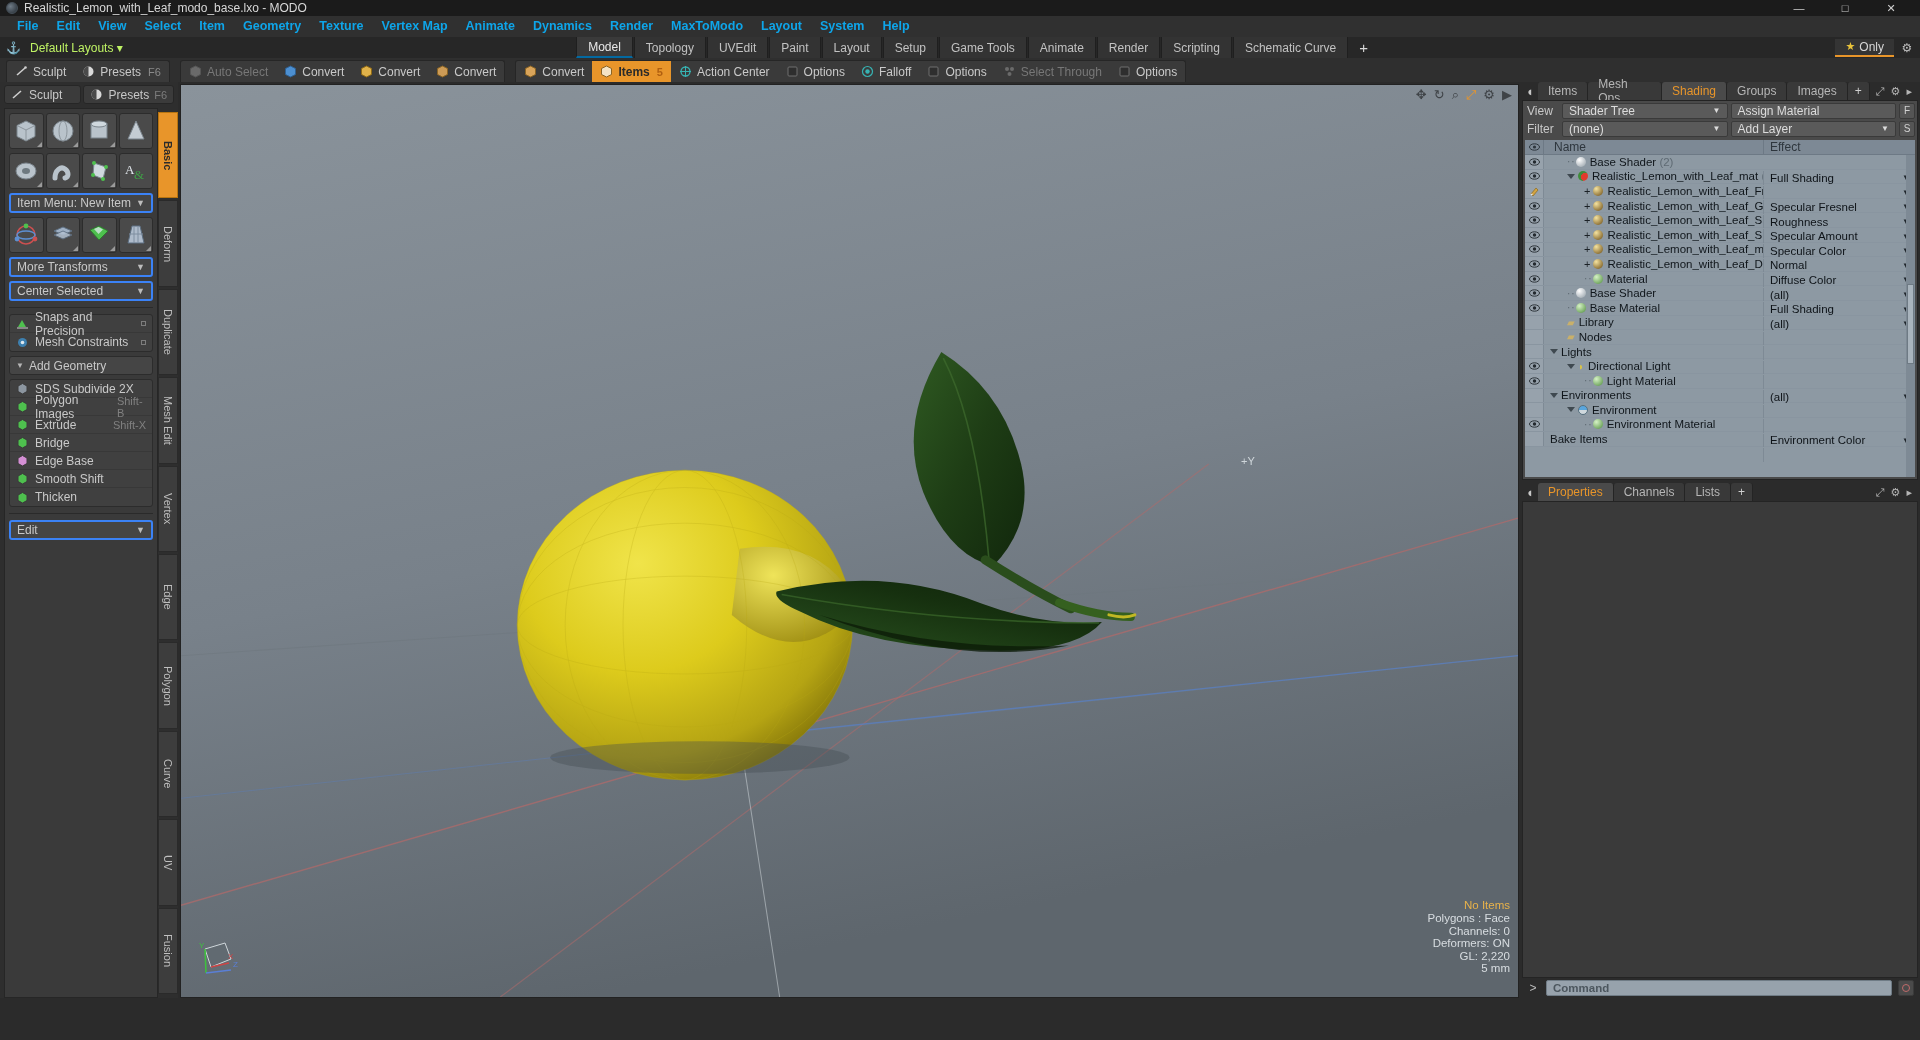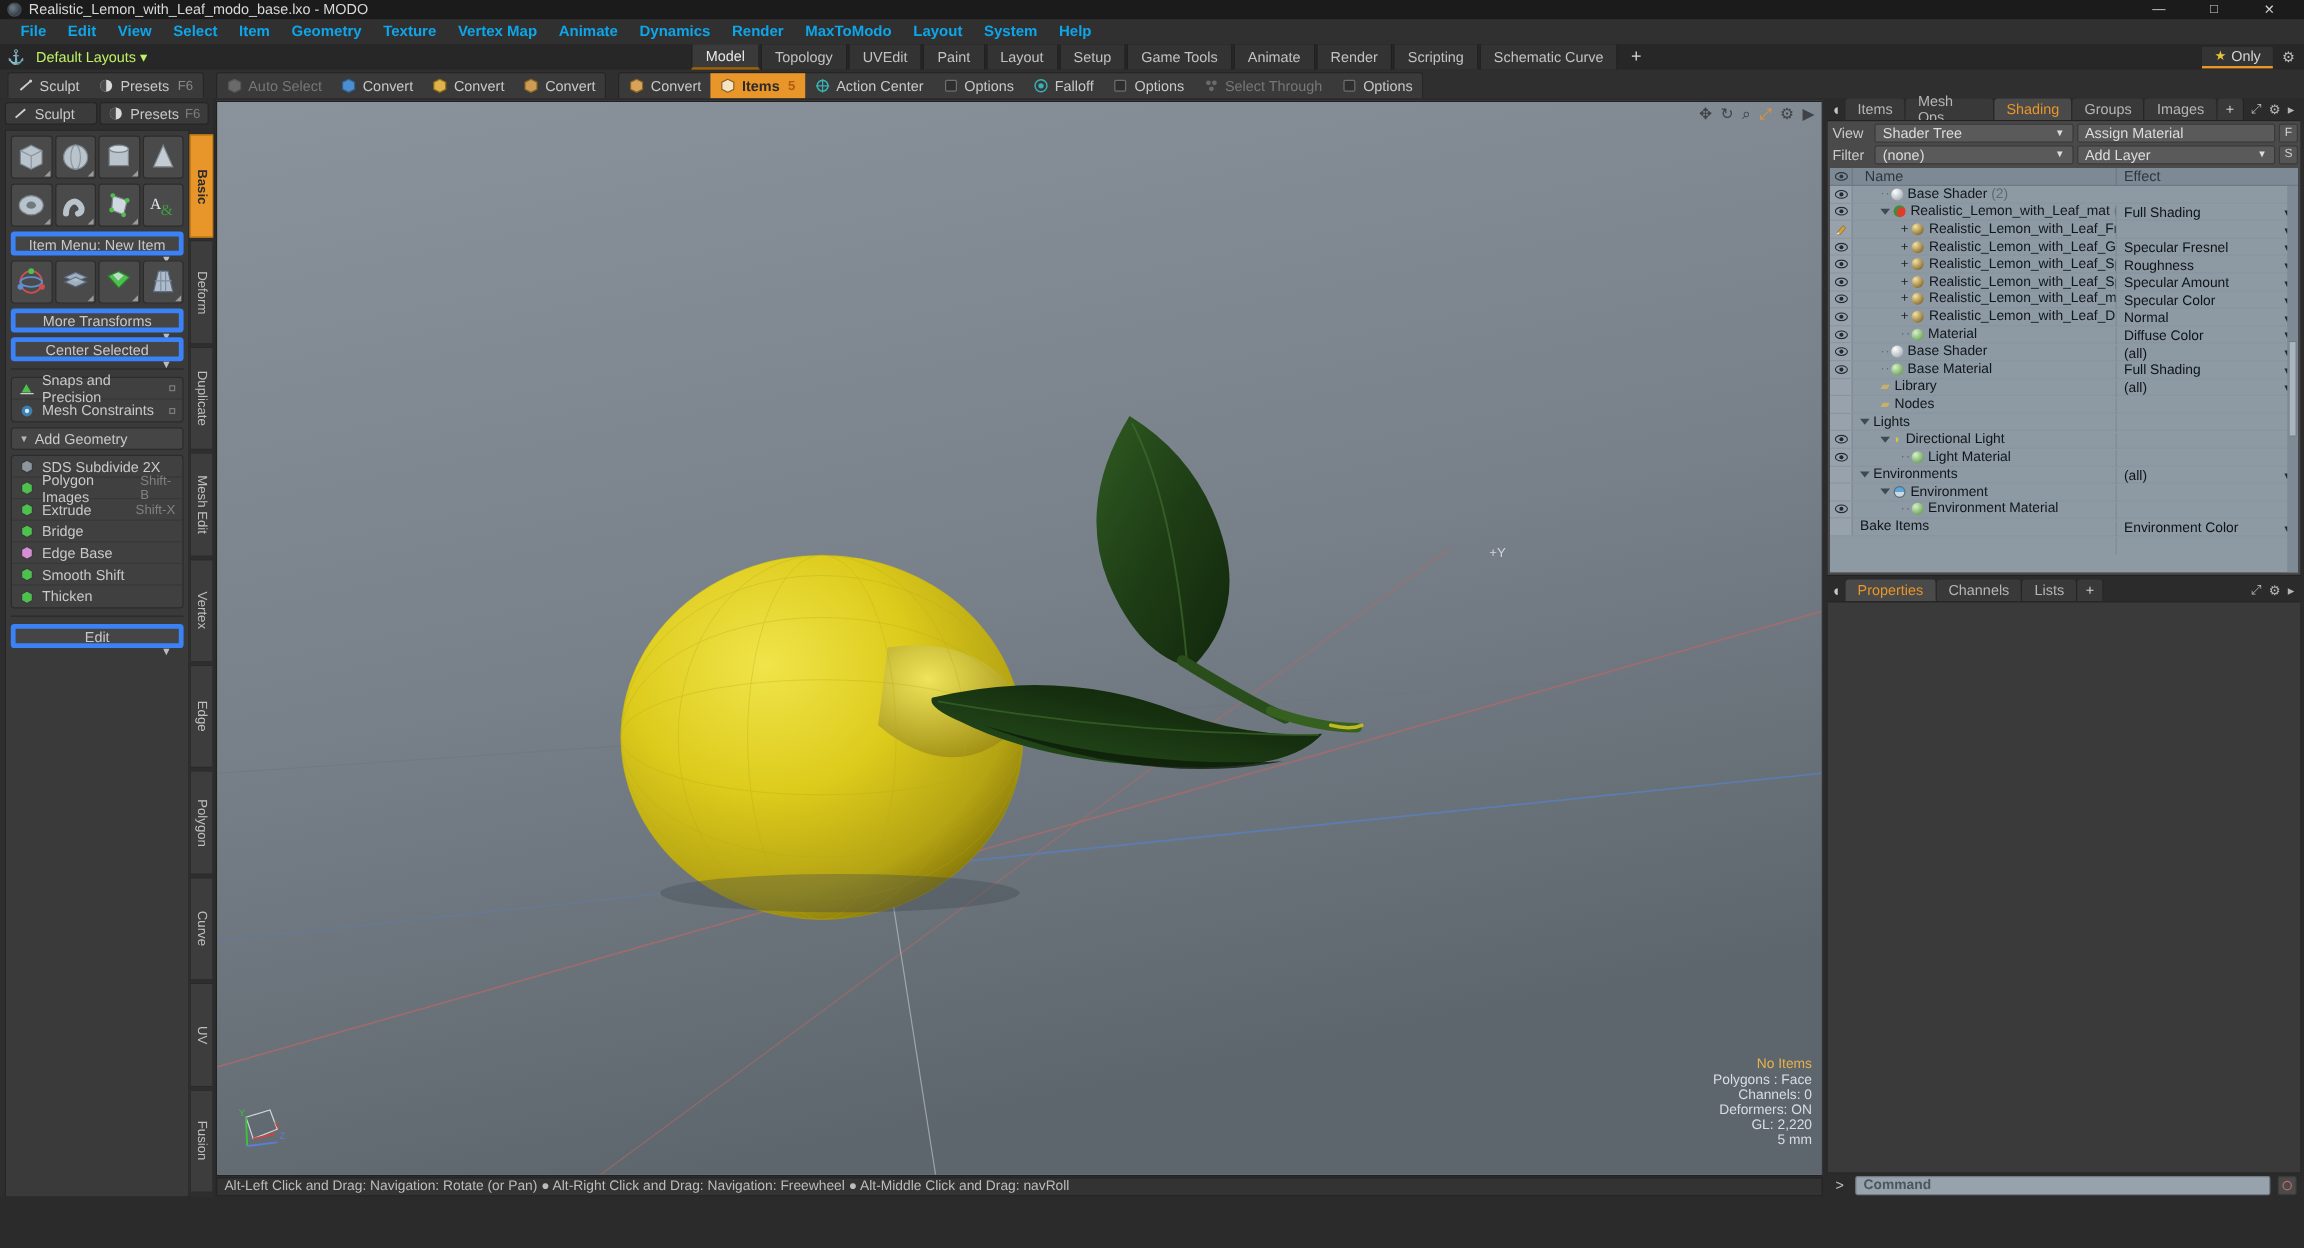--- a/index.html
+++ b/index.html
@@ -25,21 +25,21 @@
 
   
   .layoutbar{ height:21px; background:#272727; display:flex; align-items:center; padding-left:6px;
     font-size:12px; }
   .anchor-ico{ width:16px; text-align:center; color:#b9b9b9; font-size:12px; }
   .default-layouts{ margin-left:8px; color:#bef264; }
   .layout-tabs{ margin-left:auto; display:flex; align-items:stretch; height:21px; padding-right:4px;}
   .layout-tabs .lt{ padding:0 11px; display:flex; align-items:center; font-size:12px;
     color:#c2c2c2; background:#333; border-left:1px solid #1f1f1f; border-right:1px solid #1f1f1f;
     margin-right:1px; }
-  .layout-tabs .lt.active{ color:#e8e8e8; border-bottom:2px solid #a16207; background:#3a3a3a;}
+  .layout-tabs .lt.active{ color:#e8e8e8; border-bottom:2px solid #0369a1; background:#3a3a3a;}
   .layout-tabs .plus{ padding:0 10px; display:flex;align-items:center; color:#d8d8d8; font-size:15px;}
   .only-btn{ display:flex;align-items:center; gap:4px; padding:1px 10px; margin-left:auto;
     background:#343434; border-bottom:2px solid #e8952a; font-size:12px; color:#d6d6d6;}
   .only-star{ color:#e8c23a; font-size:11px; }
   .gear-right{ width:26px; display:flex;align-items:center;justify-content:center; color:#bdbdbd;}
 
   
   .modebar{ height:24px; background:#2f2f2f; display:flex; align-items:stretch; padding:2px 4px 0 6px;}
   .mgroup{ display:flex; align-items:stretch; background:#3a3a3a; border-radius:3px 3px 0 0;
      margin-right:10px; border:1px solid #262626; border-bottom:none;}
@@ -60,22 +60,22 @@
     color:#c8c8c8;}
   .lp-top .key{ margin-left:auto; color:#7d7d7d; font-size:11px; }
   .lp-body{ display:flex; flex:1; overflow:hidden; }
   .lp-content{ flex:1; background:#3a3a3a; border:1px solid #262626; margin:0 0 0 4px;
     padding:4px; display:flex; flex-direction:column; gap:4px; overflow:hidden;}
   .tile-row{ display:flex; gap:2px; }
   .tile{ flex:1; height:36px; background:#4a4a4a; border:1px solid #2c2c2c; border-radius:3px;
     display:flex;align-items:center;justify-content:center; position:relative; }
   .tile .corner{ position:absolute; right:1px; bottom:1px; width:0;height:0;
     border-left:5px solid transparent; border-bottom:5px solid #9a9a9a; }
-  .dropdown{ height:20px; background:#454545; border:4px solid #3b82f6; border-radius:3px;
-    display:flex;align-items:center; padding:0 6px; font-size:12px; color:#c8c8c8;flex-direction:column; }
+  .dropdown{ height:20px; background:#454545; border:2px solid #3b82f6; border-radius:3px;
+    display:flex;align-items:center; padding:0 6px; font-size:12px; color:#c8c8c8; }
   .dropdown .car{ margin-left:auto; font-size:9px; color:#bdbdbd; }
   .sep{ height:1px; background:#2a2a2a; margin:2px 0; }
   .listbox{ background:#404040; border:1px solid #2c2c2c; border-radius:3px; }
   .lrow{ height:18px; display:flex;align-items:center; gap:6px; padding:0 6px; font-size:12px;
     color:#c9c9c9; border-bottom:1px solid #383838;}
   .lrow:last-child{border-bottom:none;}
   .lrow .key{ margin-left:auto; color:#808080; font-size:11px; }
   .grouphdr{ height:19px; display:flex;align-items:center;gap:5px; padding:0 6px;
     background:#454545; border:1px solid #2c2c2c; border-radius:3px; font-size:12px;}
   .grouphdr .tri{ font-size:8px; color:#b5b5b5; }
@@ -661,23 +661,20 @@
         <path d="M10 10 L30 4 L36 20 L16 28z" fill="#616a71" stroke="#cfd6da" stroke-width="1"></path>
         <line x1="10" y1="10" x2="11" y2="34" stroke="#3fc03f" stroke-width="1.6"></line>
         <line x1="16" y1="28" x2="34" y2="24" stroke="#cc4444" stroke-width="1.6"></line>
         <line x1="11" y1="34" x2="36" y2="31" stroke="#5a7fd6" stroke-width="1.6"></line>
         <text x="4" y="9" font-size="8" fill="#3fc03f">Y</text>
         <text x="33" y="20" font-size="8" fill="#cc4444">X</text>
         <text x="38" y="28" font-size="8" fill="#5a7fd6">Z</text>
       </svg>
     </div>
 
-    <div class="vp-status">
-      <div class="bar">Alt-Left Click and Drag: Navigation: Rotate (or Pan) ● Alt-Right Click and Drag: Navigation: Freewheel ● Alt-Middle Click and Drag: navRoll</div>
-    </div>
   </div>
 
   <div class="right">
 
     <div class="panel-tabs">
       <div class="ptab-ico">◖</div>
       <div id="right-tabs" style="display:flex;align-items:stretch">
           <div class="ptab">Items</div>
           <div class="ptab">Mesh Ops</div>
           <div class="ptab active">Shading</div>

